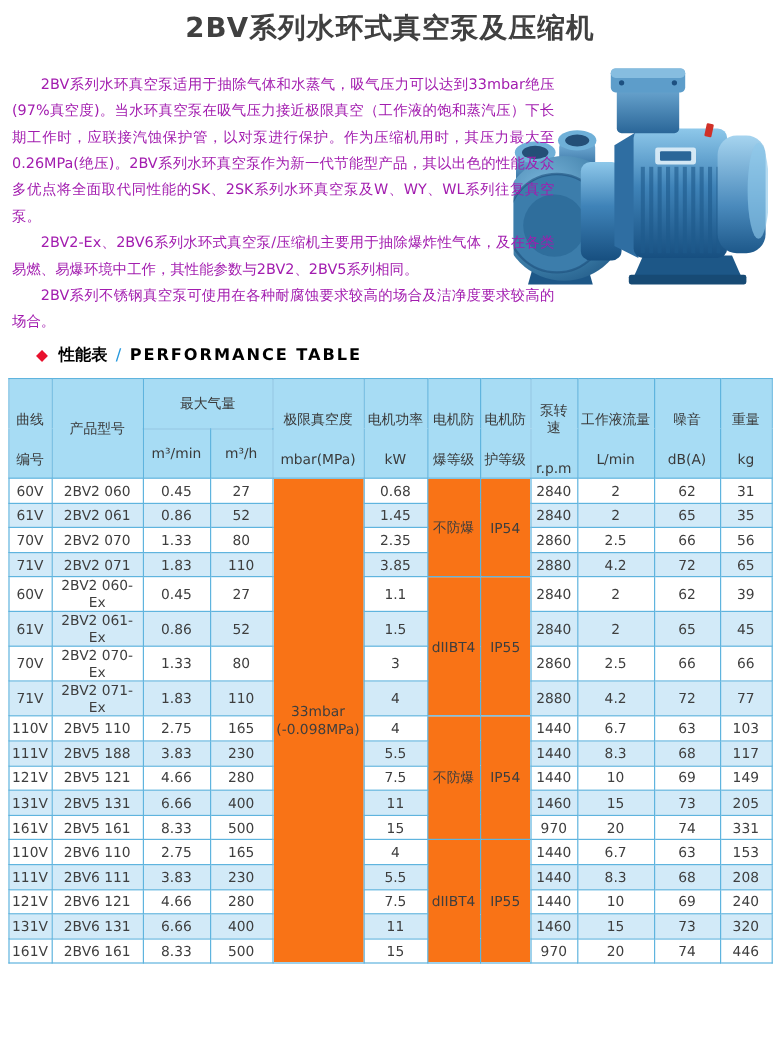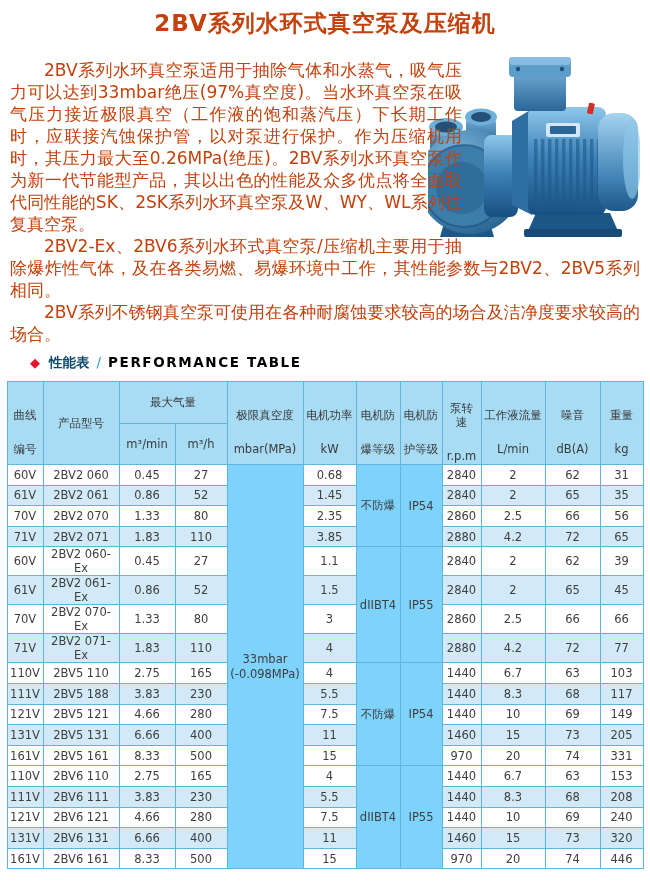--- a/index.html
+++ b/index.html
@@ -5,57 +5,57 @@
   * { box-sizing: border-box; }
   html,body { margin:0; padding:0; background:#ffffff; }
   body {
     width:650px; height:882px; overflow:hidden;
     font-family:"DejaVu Sans","Liberation Sans",sans-serif;
   }
   .page { width:650px; height:882px; position:relative; overflow:hidden; }
 
   .doc-title {
     margin:8px 0 0 0; text-align:center;
-    font-size:23px; font-weight:bold; color:#c2410c; letter-spacing:1px;
+    font-size:23px; font-weight:bold; color:#404040; letter-spacing:1px;
   }
 
   .intro {
     margin:20px 10px 0 10px;
-    font-size:17px; color:#c2410c; line-height:22px; text-align:justify;
+    font-size:12px; color:#a21caf; line-height:22px; text-align:justify;
   }
   .pump-figure { float:right; width:168px; height:188px; margin:-12px 0 6px 10px; }
   .pump-figure svg { width:212px; height:192px; margin-left:-44px; display:block; }
   .para { margin:0; text-indent:2em; }
   .materials-block div { margin:0; }
 
   .section-header {
     margin:4px 10px 0 10px; padding-left:20px; height:26px; line-height:26px;
     font-size:13.5px; font-weight:bold;
   }
   .diamond { color:#e8112d; font-size:13px; margin-right:9px; }
-  .sec-cn { color:#0c4a6e; margin-right:7px;font-family:Liberation Serif, serif; }
+  .sec-cn { color:#000000; margin-right:7px;font-family:Liberation Serif, serif; }
   .sec-sep { color:#2598dd; margin-right:7px; font-weight:normal; }
   .sec-en { color:#000000; letter-spacing:1.6px; }
 
   table.perf {
     border-collapse:collapse; table-layout:fixed;
     width:636px; margin:6px auto 0 auto;
     font-size:11.5px; color:#3e3e3e;
   }
   .perf th, .perf td {
     border:1px solid #5fb4de; text-align:center; vertical-align:middle;
     padding:0 2px; overflow:hidden;
   }
   .perf th {
     background:#a7dcf4; font-weight:normal; height:21px; font-size:11.5px; color:#3a3a3a;
   }
   .perf th .hl { line-height:14px; padding:1px 0;margin-top:18px; }
   .perf tbody td { height:20.6px; background:#ffffff; }
   .perf tbody tr.stripe td { background:#d2eaf8; }
-  .perf tbody td.merged { background:#7dd3fc;margin-left:16px; }
+  .perf tbody td.merged { background:#f97316;margin-left:16px; }
   .vac-line { line-height:15px; }
 </style>
 </head>
 <body>
 
 <div class="page">
 
   <h1 class="doc-title">2BV系列水环式真空泵及压缩机</h1>
 
   <div class="intro">

